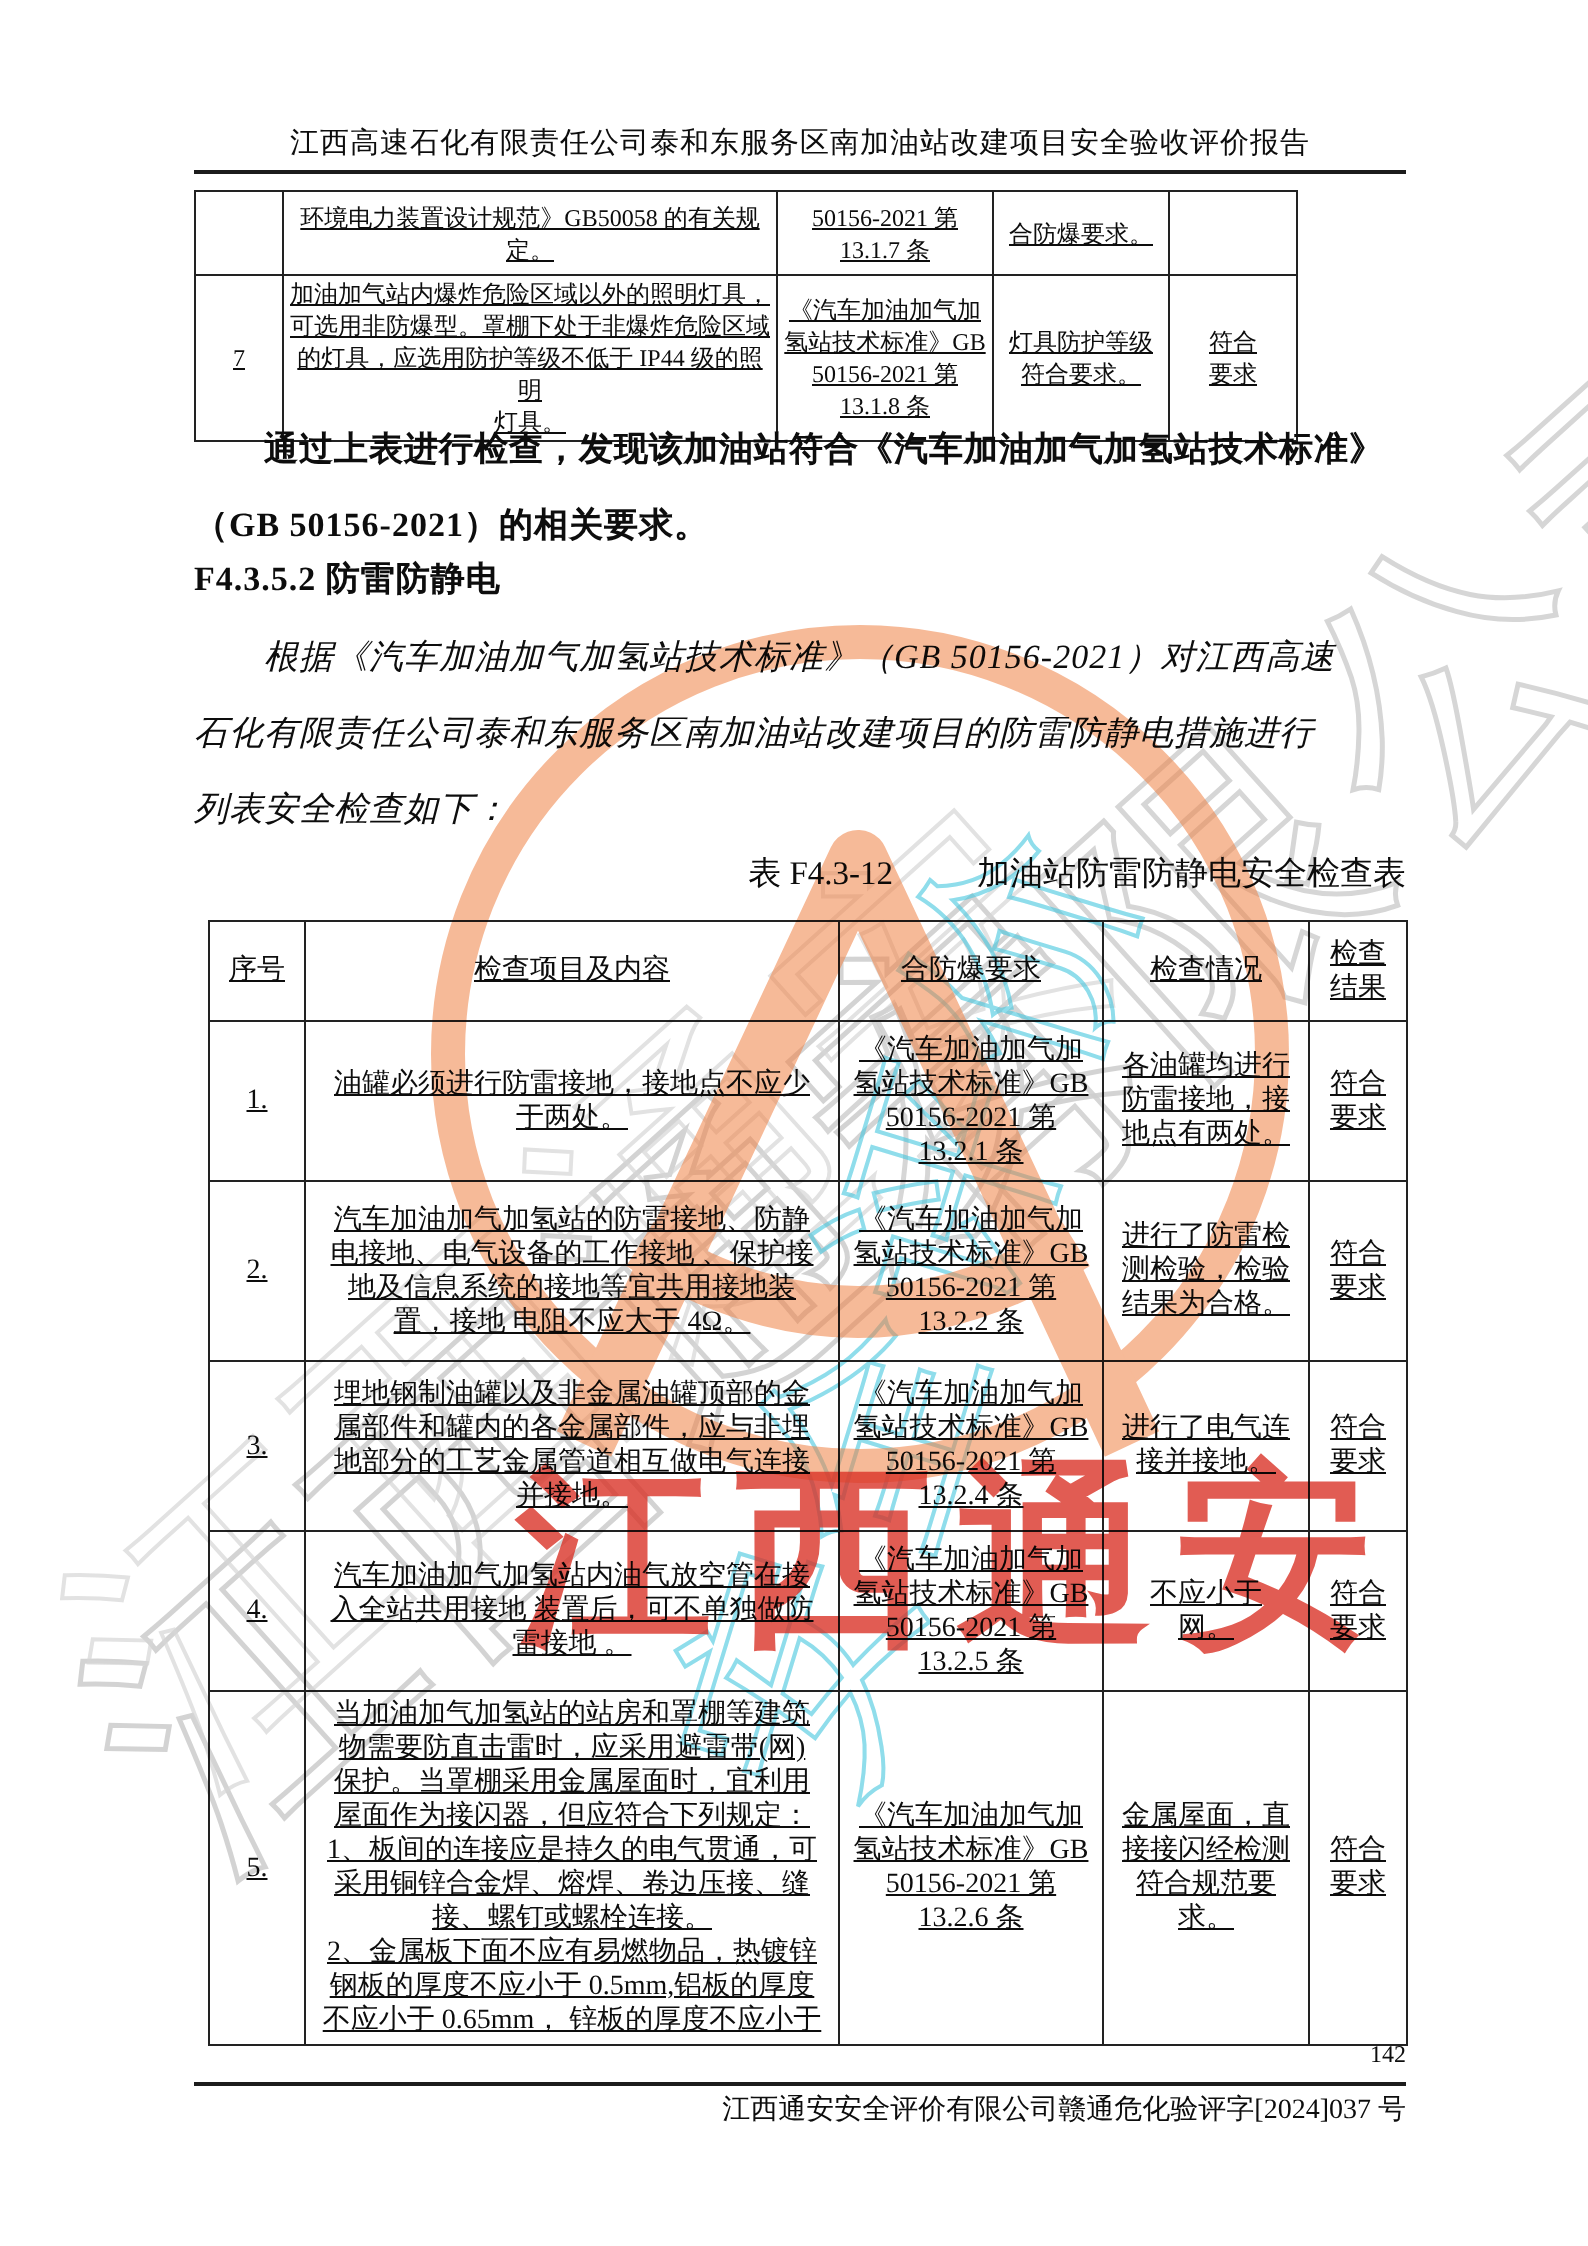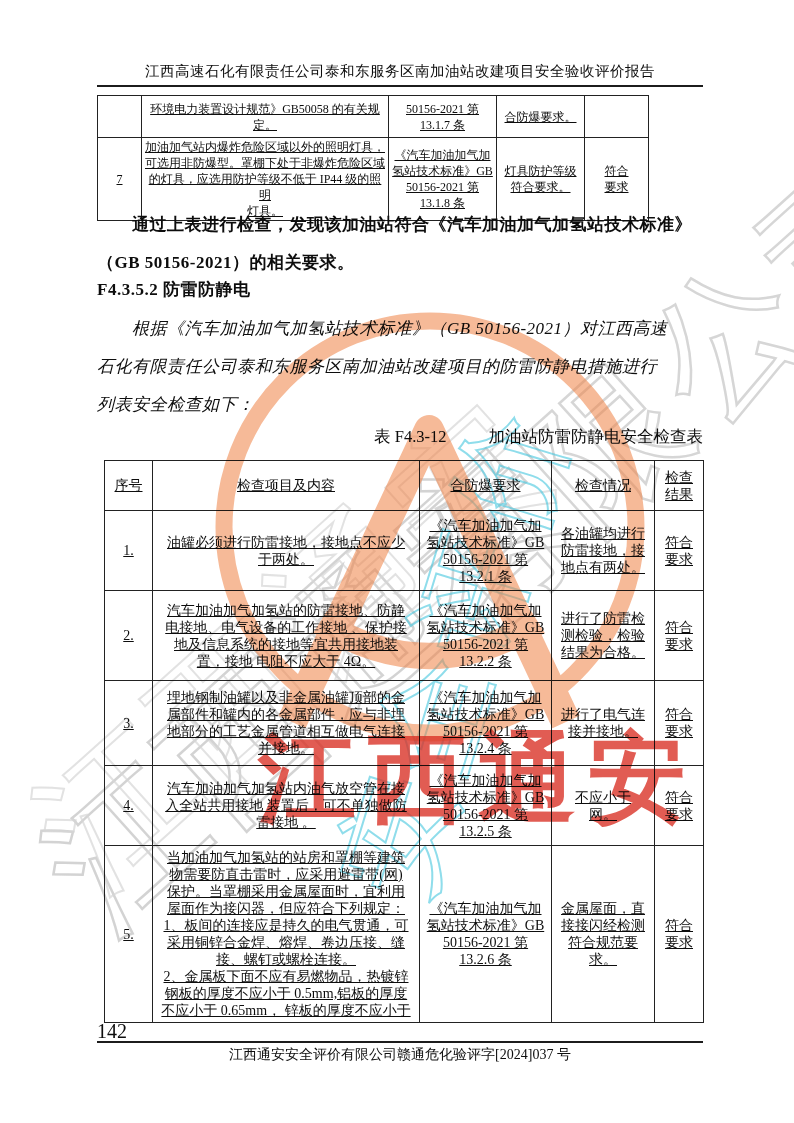--- a/index.html
+++ b/index.html
@@ -24,24 +24,24 @@
   .check-table{position:absolute;left:104px;top:460px;width:599px;font-size:14px;line-height:17px;}
 
   .para{position:absolute;left:97px;width:606px;font-size:17px;line-height:38px;
     white-space:pre-line;letter-spacing:.5px;}
   .para1{top:206px;font-weight:bold;}
   .heading{position:absolute;left:97px;top:278px;font-size:17px;font-weight:bold;letter-spacing:.5px;text-align:right;}
   .para2{top:310px;font-style:italic;}
   .caption{position:absolute;left:97px;top:426px;width:606px;text-align:right;font-size:16.5px;}
   .caption .gap{display:inline-block;width:42px;}
 
-  .pageno{position:absolute;left:97px;top:1020px;width:606px;text-align:left;font-size:20px;}
+  .pageno{position:absolute;left:97px;top:1020px;width:606px;text-align:right;font-size:12px;}
   .footer-rule{position:absolute;left:97px;top:1041px;width:606px;height:1.5px;background:#1c1c1c;}
   .footer{position:absolute;left:97px;top:1046px;width:606px;display:flex;
-    justify-content:center;font-size:14px;}
+    justify-content:flex-end;font-size:14px;}
 </style>
 </head>
 <body>
 
 <div class="page">
   <div class="content">
 
     <div class="header">江西高速石化有限责任公司泰和东服务区南加油站改建项目安全验收评价报告</div>
     <div class="header-rule"></div>
 

